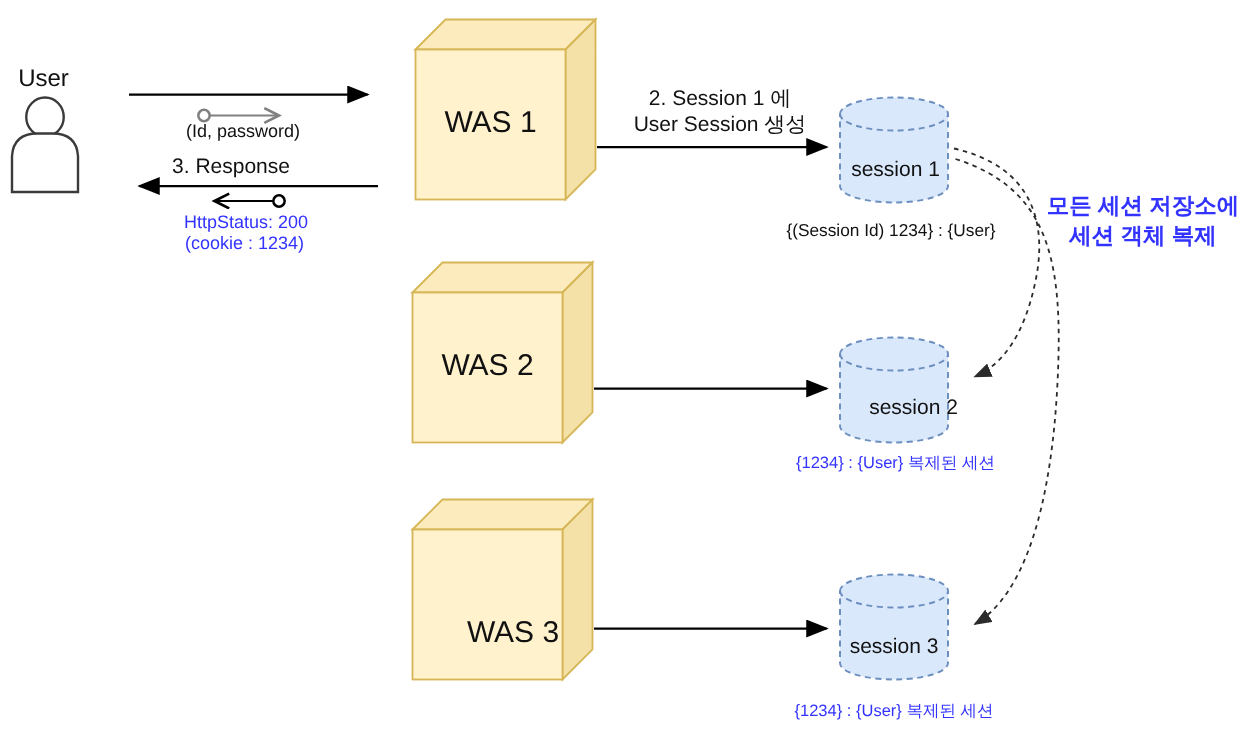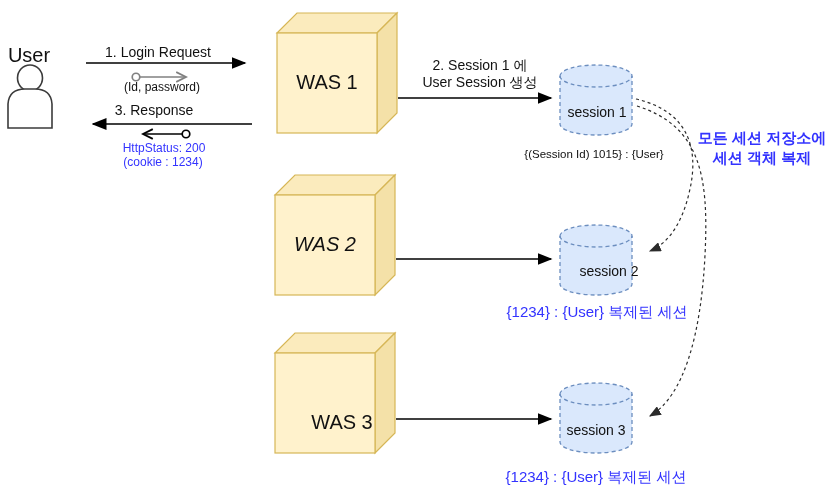--- a/index.html
+++ b/index.html
@@ -5,28 +5,28 @@
   html,body{margin:0;padding:0;background:#ffffff;}
   #canvas{
     position:relative;width:834px;height:501px;overflow:hidden;
     font-family:"Liberation Sans",sans-serif;background:#ffffff;
   }
   #diagram-svg{position:absolute;left:0;top:0;}
   .lbl{
     position:absolute;transform:translateX(-50%);
     white-space:nowrap;text-align:center;color:#111;line-height:1.15;
   }
-  .lbl-user{font-size:20px;}
+  .lbl-user{font-size:16px;}
   .lbl-msg{font-size:14px;}
   .lbl-small{font-size:12px;}
   .lbl-blue{font-size:12px;color:var(--blue,#3333FF);}
   .lbl-was{font-size:20px;}
   .lbl-session{font-size:14px;}
   .lbl-caption{font-size:11.5px;}
-  .lbl-caption-blue{font-size:15px;color:var(--blue,#3333FF);}
+  .lbl-caption-blue{font-size:11px;color:var(--blue,#3333FF);}
   .lbl-note{font-size:15px;font-weight:bold;color:var(--blue,#3333FF);}
   .cube-front{fill:var(--srv-fill,#FFF2CC);stroke:var(--srv-stroke,#D6B656);stroke-width:1.2;}
   .cube-top{fill:var(--srv-fill2,#FBEBBD);stroke:var(--srv-stroke,#D6B656);stroke-width:1.2;}
   .cube-side{fill:var(--srv-fill3,#F4E1A8);stroke:var(--srv-stroke,#D6B656);stroke-width:1.2;}
   .cyl-body{fill:var(--ses-fill,#DAE8FC);stroke:var(--ses-stroke,#6C8EBF);stroke-width:1.3;stroke-dasharray:4 3;}
   .cyl-lip{fill:none;stroke:var(--ses-stroke,#6C8EBF);stroke-width:1.3;stroke-dasharray:4 3;}
   .arrow-main{stroke:#000;stroke-width:1.5;fill:none;}
   .arrow-mini-gray{stroke:#808080;stroke-width:1.4;fill:none;}
   .arrow-mini-black{stroke:#000;stroke-width:1.4;fill:none;}
   .dashed-curve{stroke:#2b2b2b;stroke-width:1.2;fill:none;stroke-dasharray:3 3;}
@@ -105,37 +105,36 @@
     <g>
       <path class="cyl-body" d="M 560,394 A 36,11 0 0 1 632,394 L 632,442 A 36,11 0 0 1 560,442 Z"></path>
       <path class="cyl-lip" d="M 560,394 A 36,11 0 0 0 632,394"></path>
     </g>
 
     <path class="dashed-curve" marker-end="url(#arrSolidDark)" d="M 636,99 C 688,111 699,148 690,189 C 683,222 669,243 650,251"></path>
     <path class="dashed-curve" marker-end="url(#arrSolidDark)" d="M 637,106 C 700,126 709,175 705,255 C 701,335 684,396 650,416"></path>
   </svg>
 
   <div class="lbl lbl-user" style="left:29px;top:44px;">User</div>
-  <div class="lbl lbl-msg" style="left:158px;top:44px;">1. Login Request</div>
   <div class="lbl lbl-small" style="left:162px;top:81px;text-align:center;">(Id, password)</div>
   <div class="lbl lbl-msg" style="left:154px;top:102px;">3. Response</div>
   <div class="lbl lbl-blue" style="left:164px;top:142px;text-align:right;">HttpStatus: 200</div>
   <div class="lbl lbl-blue" style="left:163px;top:156px;">(cookie : 1234)</div>
 
   <div class="lbl lbl-was" style="left:327px;top:71px;">WAS 1</div>
-  <div class="lbl lbl-was" style="left:325px;top:233px;font-style:italic;">WAS 2</div>
+  <div class="lbl lbl-was" style="left:325px;top:233px;">WAS 2</div>
   <div class="lbl lbl-was" style="left:342px;top:391px;margin-top:20px;">WAS 3</div>
 
   <div class="lbl lbl-msg" style="left:480px;top:57px;">2.  Session 1 에</div>
   <div class="lbl lbl-msg" style="left:480px;top:74px;">User Session 생성</div>
 
   <div class="lbl lbl-session" style="left:597px;top:104px;">session 1</div>
   <div class="lbl lbl-session" style="left:597px;top:263px;margin-left:12px;">session 2</div>
   <div class="lbl lbl-session" style="left:596px;top:422px;">session 3</div>
 
-  <div class="lbl lbl-caption" style="left:594px;top:148px;">{(Session Id) 1015} : {User}</div>
+  <div class="lbl lbl-caption" style="left:594px;top:148px;">{(Session Id) 1234} : {User}</div>
   <div class="lbl lbl-caption-blue" style="left:597px;top:303px;">{1234} : {User}  복제된 세션</div>
   <div class="lbl lbl-caption-blue" style="left:596px;top:468px;">{1234} : {User}  복제된 세션</div>
 
   <div class="lbl lbl-note" style="left:762px;top:129px;">모든 세션 저장소에</div>
   <div class="lbl lbl-note" style="left:762px;top:149px;">세션 객체 복제</div>
 
 </div>
 
 </body></html>

